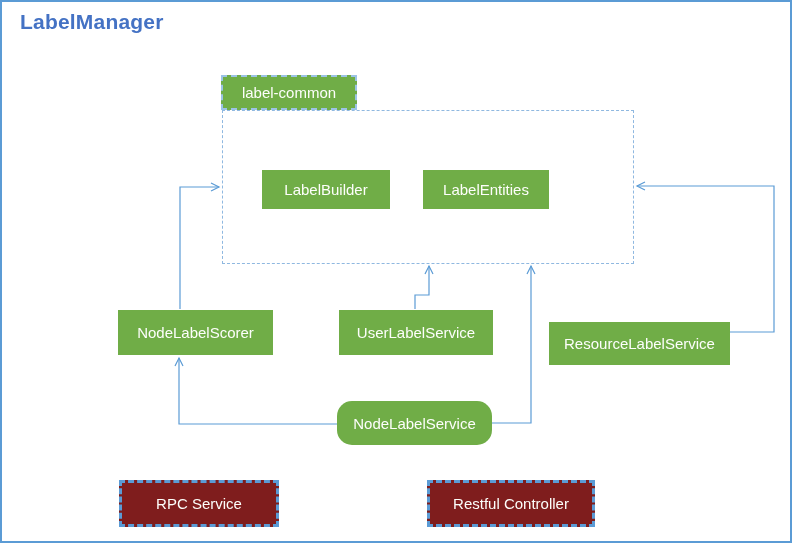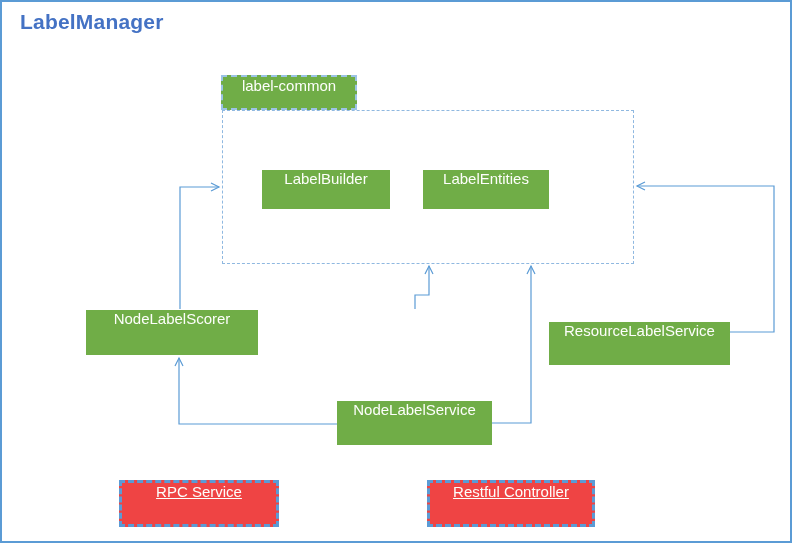--- a/index.html
+++ b/index.html
@@ -26,20 +26,21 @@
   .edges-svg {
     position: absolute;
     left: 0; top: 0;
     width: 792px; height: 543px;
     z-index: 1;
     pointer-events: none;
   }
   .node {
     position: absolute;
     display: flex;
+    align-items: center;
     justify-content: center;
     background: #70AD47;
     color: #fdfefb;
     font-size: 15px;
     text-align: center;
     z-index: 2;
     box-sizing: border-box;
   }
   .group-box {
     position: absolute;
@@ -51,28 +52,27 @@
     background: transparent;
   }
   .group-tab {
     left: 219px; top: 73px;
     width: 136px; height: 35px;
     border: 2px dashed #9CC3E6;
     z-index: 3;
   }
   .node-labelbuilder  { left: 260px; top: 168px; width: 128px; height: 39px; }
   .node-labelentities { left: 421px; top: 168px; width: 126px; height: 39px; }
-  .node-scorer        { left: 84px; top: 308px; width: 172px; height: 45px; }
+  .node-scorer        { left: 116px; top: 308px; width: 155px; height: 45px; }
   .node-userservice   { left: 337px; top: 308px; width: 154px; height: 45px; }
   .node-resourcesvc   { left: 547px; top: 309px; width: 181px; height: 43px; margin-top: 11px; }
-  .node-nodeservice   { left: 335px; top: 399px; width: 155px; height: 44px; }
+  .node-nodeservice   { left: 335px; top: 399px; width: 155px; height: 44px; border-radius: 15px; }
   .node-light {
-    background: #ef4444;
+    background: #7f1d1d;
     border: 3px dashed #5B9BD5;
-    text-decoration: underline;
   }
   .node-rpc     { left: 117px; top: 478px; width: 160px; height: 47px; }
   .node-restful { left: 425px; top: 478px; width: 168px; height: 47px; }
 </style>
 </head>
 <body>
 
 <div class="stage">
 
   <div class="title">LabelManager</div>
@@ -101,20 +101,23 @@
   </div>
 
   <div class="node node-labelbuilder">
     <span>LabelBuilder</span>
   </div>
 
   <div class="node node-scorer">
     <span>NodeLabelScorer</span>
   </div>
 
+  <div class="node node-userservice">
+    <span>UserLabelService</span>
+  </div>
 
   <div class="node node-resourcesvc">
     <span>ResourceLabelService</span>
   </div>
 
   <div class="node node-nodeservice">
     <span>NodeLabelService</span>
   </div>
 
   <div class="node node-light node-rpc">

